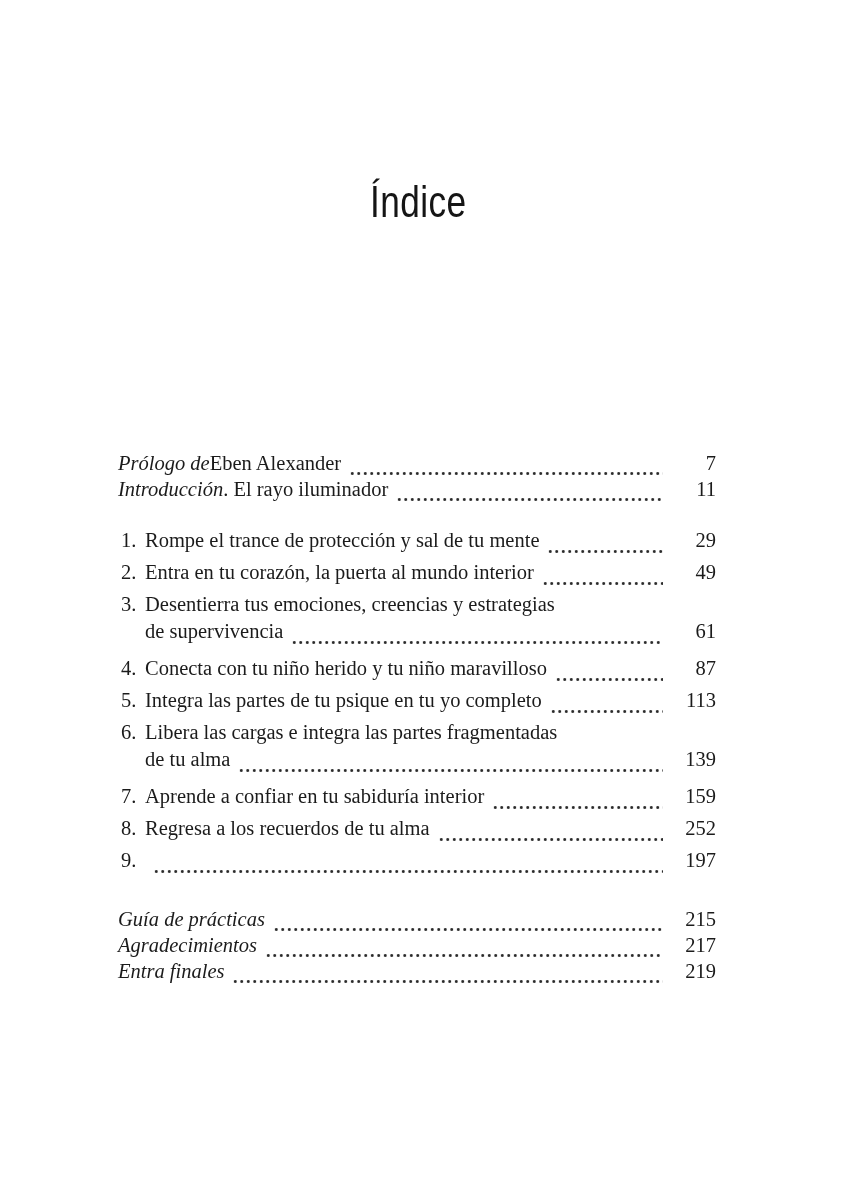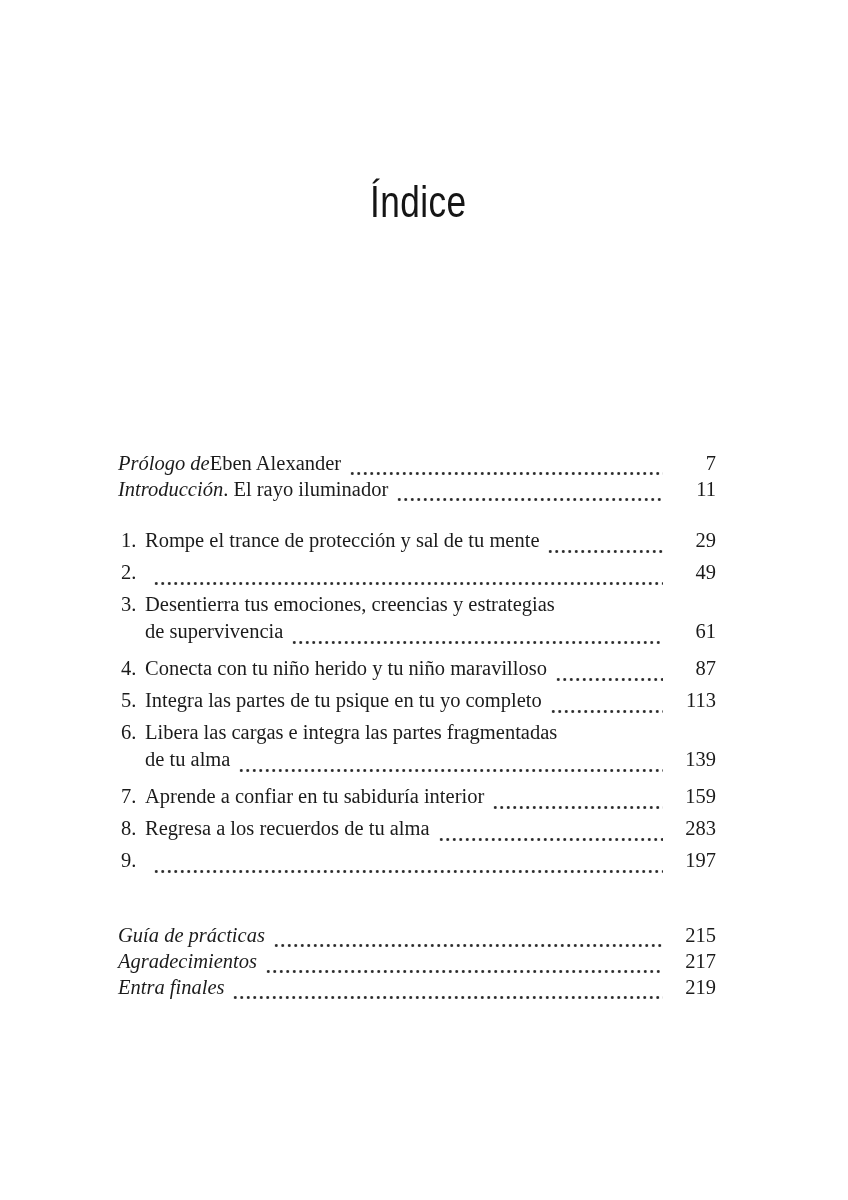--- a/index.html
+++ b/index.html
@@ -28,21 +28,21 @@
     transform:scaleX(0.8);
     transform-origin:50% 50%;
   }
   .toc-group{
     position:absolute;
     left:118px;width:598px;
     font-size:20.5px;
   }
   .group-front{top:450px;}
   .group-chapters{top:527px;}
-  .group-back{top:906px;margin-top:16px;}
+  .group-back{top:906px;}
   .row{
     display:flex;
     align-items:flex-end;
     white-space:nowrap;
   }
   .group-front .row,
   .group-back .row{line-height:26px;}
   .group-chapters .row{line-height:27px;}
   .entry{margin-bottom:5px;}
   .entry.two{margin-bottom:10px;}
@@ -100,20 +100,21 @@
         <span class="num">1.</span>
         <span class="text">Rompe el trance de protección y sal de tu mente</span>
         <span class="leader"></span>
         <span class="pagenum">29</span>
       </div>
     </div>
 
     <div class="entry">
       <div class="row">
         <span class="num">2.</span>
+        <span class="text">Entra en tu corazón, la puerta al mundo interior</span>
         <span class="leader"></span>
         <span class="pagenum">49</span>
       </div>
     </div>
 
     <div class="entry two">
       <div class="row">
         <span class="num">3.</span>
         <span class="text">Desentierra tus emociones, creencias y estrategias</span>
       </div>
@@ -163,21 +164,21 @@
         <span class="leader"></span>
         <span class="pagenum">159</span>
       </div>
     </div>
 
     <div class="entry">
       <div class="row">
         <span class="num">8.</span>
         <span class="text">Regresa a los recuerdos de tu alma</span>
         <span class="leader"></span>
-        <span class="pagenum">283</span>
+        <span class="pagenum">252</span>
       </div>
     </div>
 
     <div class="entry">
       <div class="row">
         <span class="num">9.</span>
         <span class="leader"></span>
         <span class="pagenum">197</span>
       </div>
     </div>

